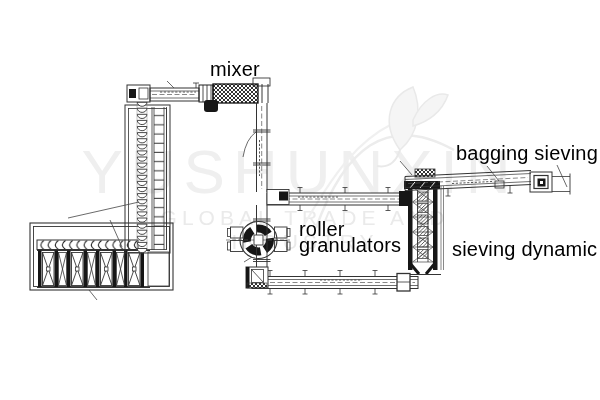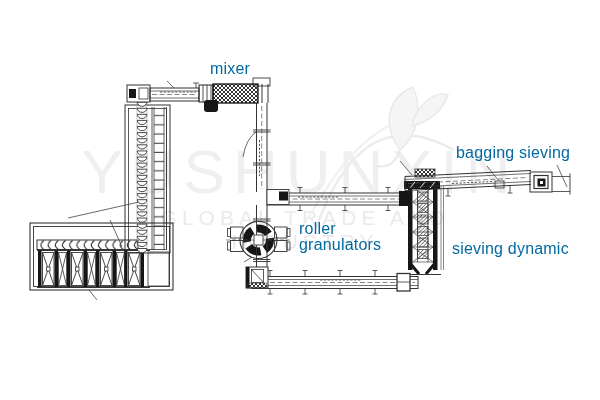--- a/index.html
+++ b/index.html
@@ -1,18 +1,18 @@
 <!DOCTYPE html>
 <html><head>
 <meta charset="utf-8">
 <style>
   html,body{margin:0;padding:0;background:#fff;}
   #canvas{position:relative;width:600px;height:400px;background:#ffffff;overflow:hidden;
           font-family:"Liberation Sans",sans-serif;}
-  .lbl{position:absolute;font-size:16px;color:#0369a1;letter-spacing:.2px;white-space:nowrap;line-height:16px;}
+  .lbl{position:absolute;font-size:20px;color:#000000;letter-spacing:.2px;white-space:nowrap;line-height:16px;}
   .lbl span{display:block;}
   .wm-brand{position:absolute;left:45px;top:136px;width:510px;text-align:center;
             font-size:62px;letter-spacing:8px;color:#efefef;font-weight:400;}
   .wm-tagline{position:absolute;left:88px;top:206px;width:434px;text-align:center;
               font-size:21px;letter-spacing:5px;color:#eaeaea;}
   svg{position:absolute;left:0;top:0;}
 </style>
 </head>
 <body>
 

